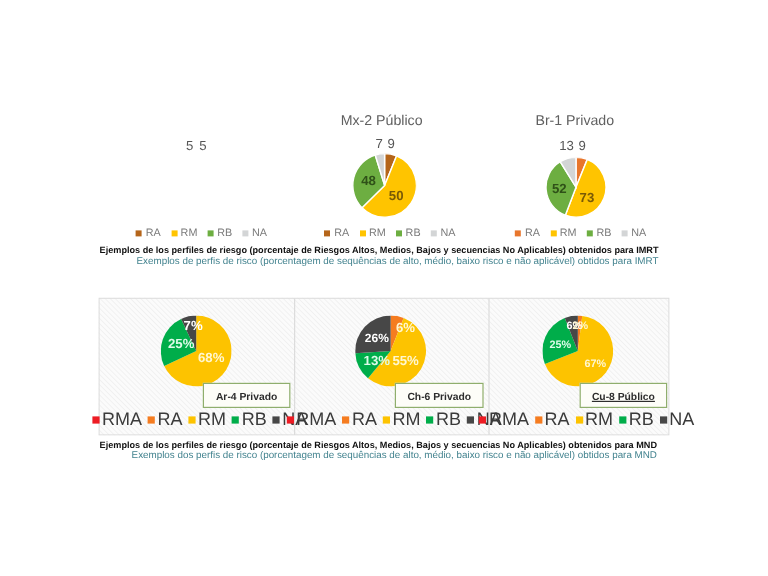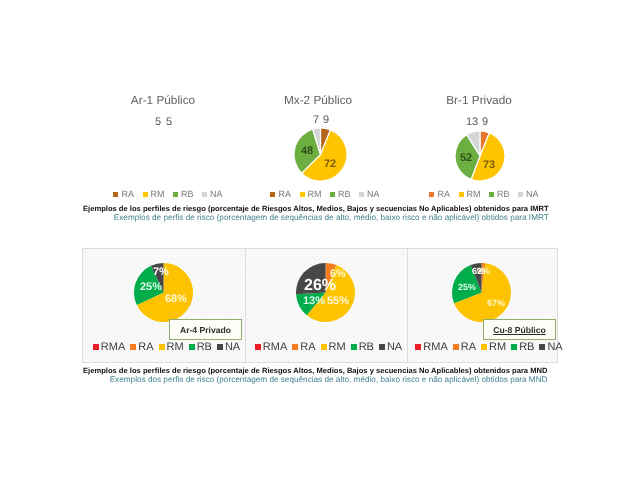--- a/index.html
+++ b/index.html
@@ -7,37 +7,36 @@
   body{width:640px;height:480px;font-family:"Liberation Sans",sans-serif;overflow:hidden;-webkit-font-smoothing:antialiased;text-rendering:geometricPrecision;}
   .stage{position:relative;width:640px;height:480px;background:#fff;}
   .abs{position:absolute;}
   .chart-title{font-size:11.8px;color:#606060;text-align:center;white-space:nowrap;}
   .topvals{font-size:11px;color:#565656;font-weight:400;white-space:nowrap;}
   .toplegend{display:flex;align-items:center;gap:8.5px;font-size:9px;color:#7a7a7a;white-space:nowrap;}
   .toplegend .li{display:flex;align-items:center;gap:3px;}
   .toplegend .sw{width:5px;height:5px;display:inline-block;}
   .caption{font-size:7.6px;line-height:8.9px;white-space:nowrap;text-align:right;}
   .caption.pt{font-size:8.2px;}
-  .botlegend{display:flex;align-items:flex-start;justify-content:center;gap:5px;font-size:11px;color:#3a3a3a;white-space:nowrap;}
+  .botlegend{display:flex;align-items:flex-start;justify-content:center;gap:5px;font-size:15px;color:#3a3a3a;white-space:nowrap;}
   .botlegend .li{display:flex;align-items:center;gap:2px;}
   .botlegend .sw{width:6px;height:6px;display:inline-block;}
   .labelbox{position:absolute;background:#fdfdf8;border:1px solid #8fae6d;display:flex;align-items:center;justify-content:center;font-size:8.6px;color:#2d2d2d;font-weight:600;white-space:nowrap;}
   .pielabel{position:absolute;font-weight:bold;white-space:nowrap;}
   .pielabel.top{font-size:11px;}
   .pielabel.bottom{font-size:11px;}
 </style>
 </head>
 <body>
 
 <div class="stage">
 
   <div class="abs" style="left:0;top:0;width:640px;height:200px;">
 
     <div class="abs" style="left:103px;top:93px;width:120px;height:102px;">
-      <div class="chart-title abs" style="left:0;top:0;width:120px;">Ar-1 Público</div>
       <div class="abs outer-host" style="left:0;top:20px;width:120px;height:14px;">
           <span class="topvals abs" style="left: 52px; top: 3px;">5</span>
           <span class="topvals abs" style="left: 63px; top: 3px;">5</span>
         </div>
       <div class="toplegend abs" style="left:13px;top:96px;width:104px;justify-content:center;">
           <span class="li">
             <span class="sw" style="background: rgb(181, 101, 26);"></span>
             <span>RA</span>
           </span>
           <span class="li">
@@ -61,21 +60,21 @@
           <span class="topvals abs" style="left: 55px; top: 1px;">7</span>
           <span class="topvals abs" style="left: 65px; top: 1px;">9</span>
         </div>
       <div class="abs pie-host" style="left:36px;top:35px;width:53px;height:53px;">
           <svg width="53" height="53" viewBox="0 0 53 53" style="position: absolute; left: 0px; top: 0px;">
             <path d="M 26.50 26.50 L 26.500 0.000 A 26.5 26.5 0 0 1 36.445 1.937 Z" fill="#b5651a" stroke="#ffffff" stroke-width="1.2"></path>
             <path d="M 26.50 26.50 L 36.445 1.937 A 26.5 26.5 0 1 1 7.662 45.138 Z" fill="#ffc400" stroke="#ffffff" stroke-width="1.2"></path>
             <path d="M 26.50 26.50 L 7.662 45.138 A 26.5 26.5 0 0 1 18.689 1.177 Z" fill="#6dae41" stroke="#ffffff" stroke-width="1.2"></path>
             <path d="M 26.50 26.50 L 18.689 1.177 A 26.5 26.5 0 0 1 26.500 0.000 Z" fill="#d3d5d6" stroke="#ffffff" stroke-width="1.2"></path>
           </svg>
-          <span class="pielabel top" style="left: 30px; top: 30px; color: rgb(122, 90, 6);">72</span>
+          <span class="pielabel top" style="left: 30px; top: 30px; color: rgb(122, 90, 6);">50</span>
           <span class="pielabel top" style="left: 7px; top: 17px; color: rgb(47, 81, 24);">48</span>
         </div>
       <div class="toplegend abs" style="left:15px;top:96px;width:104px;justify-content:center;">
           <span class="li">
             <span class="sw" style="background: rgb(181, 101, 26);"></span>
             <span>RA</span>
           </span>
           <span class="li">
             <span class="sw" style="background: rgb(255, 196, 0);"></span>
             <span>RM</span>
@@ -189,22 +188,25 @@
       <div class="abs pie-host" style="left:51px;top:15px;width:59px;height:59px;">
           <svg width="59" height="59" viewBox="0 0 59 59" style="position: absolute; left: 0px; top: 0px;">
             <path d="M 29.50 29.50 L 29.500 0.000 A 29.5 29.5 0 0 1 40.360 2.072 Z" fill="#f57c20"></path>
             <path d="M 29.50 29.50 L 40.360 2.072 A 29.5 29.5 0 1 1 10.696 52.230 Z" fill="#fdc300"></path>
             <path d="M 29.50 29.50 L 10.696 52.230 A 29.5 29.5 0 0 1 0.058 31.352 Z" fill="#00ad4a"></path>
             <path d="M 29.50 29.50 L 0.058 31.352 A 29.5 29.5 0 0 1 29.500 0.000 Z" fill="#474747"></path>
           </svg>
           <span class="pielabel bottom" style="left: 34px; top: 5px; color: rgb(255, 247, 208); font-size: 11px;">6%</span>
           <span class="pielabel bottom" style="left: 31px; top: 32px; color: rgb(255, 247, 208); font-size: 11px;">55%</span>
           <span class="pielabel bottom" style="left: 7px; top: 32px; color: rgb(221, 251, 233); font-size: 11px;">13%</span>
-          <span class="pielabel bottom" style="left: 8px; top: 14px; color: rgb(255, 255, 255); font-size: 16px;">26%</span>
-        </div>
+          <span class="pielabel bottom" style="left: 8px; top: 14px; color: rgb(255, 255, 255); font-size: 10px;">26%</span>
+        </div>
+      <div class="labelbox" style="left:84px;top:71px;width:72px;height:19px;">
+        <span>Ch-6 Privado</span>
+      </div>
       <div class="botlegend abs" style="left:2px;top:93px;width:163px;">
           <span class="li">
             <span class="sw" style="background: rgb(237, 28, 36);"></span>
             <span>RMA</span>
           </span>
           <span class="li">
             <span class="sw" style="background: rgb(245, 124, 32);"></span>
             <span>RA</span>
           </span>
           <span class="li">

